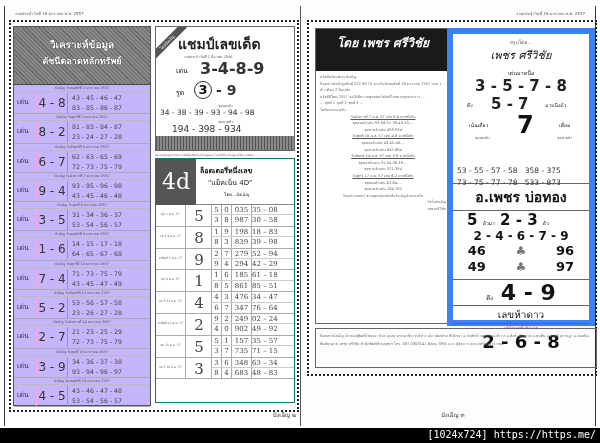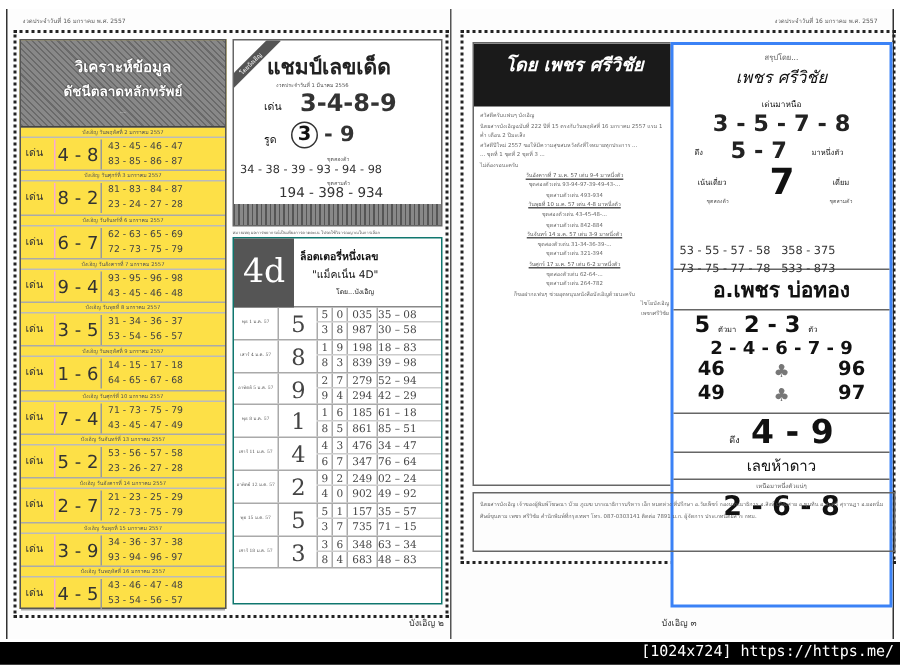--- a/index.html
+++ b/index.html
@@ -6,21 +6,21 @@
   body { width: 600px; height: 443px; background: #000; font-family: "DejaVu Sans", sans-serif; position: relative; overflow: hidden; color: #111; }
   .spread { position: absolute; left: 0; top: 0; width: 600px; height: 428px; background: #fff; }
   .page { position: absolute; top: 6px; height: 420px; background: #fdfdfd; }
   .page-left { left: 4px; width: 296px; border-left: 1px solid #333; }
   .page-right { left: 300px; width: 296px; border-left: 1px solid #555; border-right: 1px solid #333; }
   .header-line { position: absolute; top: 4px; font-size: 4px; color: #555; white-space: nowrap; }
   .dotbox { position: absolute; border: 2px dotted #222; }
   .page-num { position: absolute; bottom: 6px; font-size: 6px; color: #333; }
 
   
-  .analysis { position: absolute; left: 8px; top: 20px; width: 138px; height: 380px; border: 1px solid #555; background:#fde047; }
+  .analysis { position: absolute; left: 8px; top: 20px; width: 138px; height: 380px; border: 1px solid #555; background:#c4b5fd; }
   .analysis-head { height: 58px; background: #777; background-image: repeating-linear-gradient(45deg,#6a6a6a 0 1px,#888 1px 3px); color: #fff; text-align: center; padding-top: 10px; border-bottom: 1px solid #444;}
   .analysis-head .t1 { font-size: 10px; font-weight: bold; text-shadow: 0 0 1px #000; }
   .analysis-head .t2 { font-size: 9px; font-weight: bold; margin-top: 2px; text-shadow: 0 0 1px #000;}
   .analysis-head .t3 { font-size: 4px; color: #ddd; margin-top: 3px;}
   .arow { height: 29.3px; border-bottom: 1px solid #aaa; position: relative; }
   .arow .date { height: 7px; font-size: 3.5px; text-align: center; color: #555; border-bottom: 1px solid #bbb; line-height: 7px;}
   .arow .play { position: absolute; left: 3px; top: 11px; font-size: 7px; color: #333; }
   .arow .pair { position: absolute; left: 22px; top: 8px; width: 32px; height: 20px; border-left: 1px solid #f9a8d4; border-right: 1px solid #999; font-size: 12px; text-align: center; line-height: 20px; color: #333; }
   .arow .nums { position: absolute; left: 58px; top: 8px; font-size: 6.2px; color: #444; line-height: 10px; }
 
@@ -30,21 +30,21 @@
   .champ .title { position: absolute; left: 22px; top: 6px; font-size: 14px; font-weight: bold; color: #222; }
   .champ .sub { position: absolute; left: 28px; top: 27px; font-size: 3.5px; color: #555; }
   .champ .play-l { position: absolute; left: 20px; top: 38px; font-size: 7px; }
   .champ .play-n { position: absolute; left: 44px; top: 32px; font-size: 16px; font-weight: bold; color: #333; }
   .champ .run-l { position: absolute; left: 20px; top: 60px; font-size: 7px; }
   .champ .run-circle { position: absolute; left: 38px; top: 54px; width: 18px; height: 18px; border: 1.5px solid #333; border-radius: 50%; font-size: 13px; font-weight: bold; text-align: center; line-height: 16px; }
   .champ .run-rest { position: absolute; left: 60px; top: 55px; font-size: 14px; font-weight: bold; color: #333; }
   .champ .lbl2 { position: absolute; left: 62px; top: 76px; font-size: 3.5px; color:#555;}
   .champ .two { position: absolute; left: 4px; top: 81px; font-size: 7.5px; color: #333; }
   .champ .lbl3 { position: absolute; left: 62px; top: 92px; font-size: 3.5px; color:#555;}
-  .champ .three { position: absolute; left: 30px; top: 97px; font-size: 9px; color: #333; }
+  .champ .three { position: absolute; left: 16px; top: 97px; font-size: 9px; color: #333; }
   .champ .bar { position: absolute; left: 0; bottom: 0; width: 100%; height: 14px; background: repeating-linear-gradient(90deg,#555 0 1px,#888 1px 3px); }
 
   .caption { position: absolute; left: 150px; top: 147px; width: 140px; font-size: 2.8px; color: #555; white-space: nowrap; overflow:hidden; }
 
   
   .fourd { position: absolute; left: 150px; top: 152px; width: 140px; height: 245px; border: 1px solid #0f766e; background: #fff; }
   .fourd-head { height: 46px; position: relative; border-bottom: 1px solid #888; }
   .fourd-logo { position: absolute; left: 0; top: 0; width: 40px; height: 46px; background: #555; color: #fff; font-family: "DejaVu Serif", serif; font-size: 22px; text-align: center; line-height: 46px; }
   .fourd-t1 { position: absolute; left: 44px; top: 6px; font-size: 7px; font-weight: bold; }
   .fourd-t2 { position: absolute; left: 52px; top: 18px; font-size: 7px; }
@@ -63,21 +63,21 @@
   .article { position: absolute; left: 14px; top: 22px; width: 136px; height: 296px; border: 1px solid #666; background: #fff; overflow: hidden; }
   .article-head { height: 42px; background: #1a1a1a; color: #fff; text-align: center; padding-top: 4px; }
   .article-head .h1 { font-size: 12px; font-style: italic; font-weight: bold; }
   .article-head .h2 { font-size: 12px; font-style: italic; font-weight: bold; }
   .article-body { font-size: 3.6px; color: #666; padding: 3px 4px; line-height: 6.6px; }
   .article-body .u { text-decoration: underline; text-align: center; color: #555;}
   .article-body .c { text-align: center; }
   .foot-box { position: absolute; left: 14px; top: 322px; width: 282px; height: 40px; border: 1px solid #666; font-size: 3.6px; color: #666; padding: 3px 4px; line-height: 8px; overflow: hidden; }
 
   
-  .pred { position: absolute; left: 146px; top: 22px; width: 148px; height: 377px; border: 2px solid #3b82f6; background: #fff; }
+  .pred { position: absolute; left: 146px; top: 22px; width: 148px; height: 298px; border: 6px solid #3b82f6; background: #fff; }
   .pred .sec { position: relative; border-bottom: 1px solid #666; }
   .pred .p-sub { text-align: center; font-size: 5px; color:#555; padding-top: 4px; }
   .pred .p-name { text-align: center; font-size: 11px; font-style: italic; font-family: "DejaVu Serif", serif; }
   .pred .p-play { text-align: center; font-size: 5.5px; margin-top: 5px; }
   .pred .p-four { text-align: center; font-size: 15px; font-weight: bold; color:#222; }
   .pred .p-run { font-size: 15px; font-weight: bold; color:#222; position: relative; height: 18px; }
   .small { font-size: 5px; font-weight: normal; }
   .pred .p-seven { position: relative; height: 22px; }
   .pred .mid7 { position: absolute; left: 64px; top: -2px; font-size: 24px; font-weight: bold; }
   .pred .l7 { position: absolute; left: 16px; top: 8px; font-size: 5px; }

